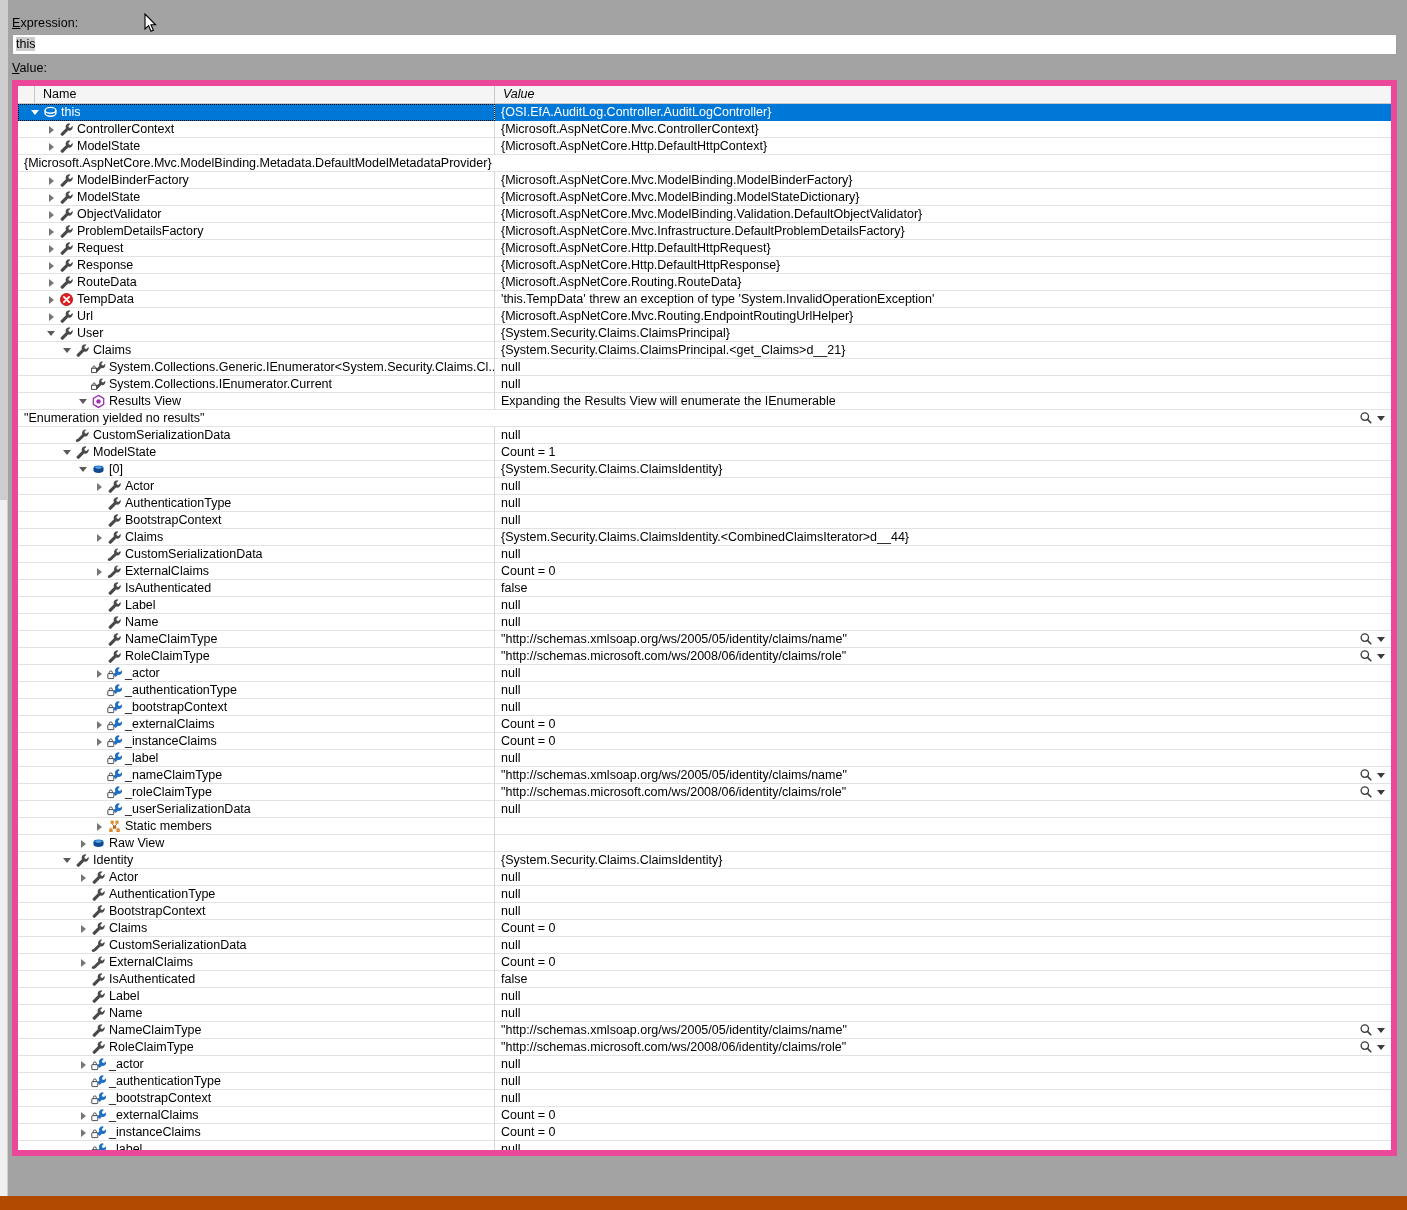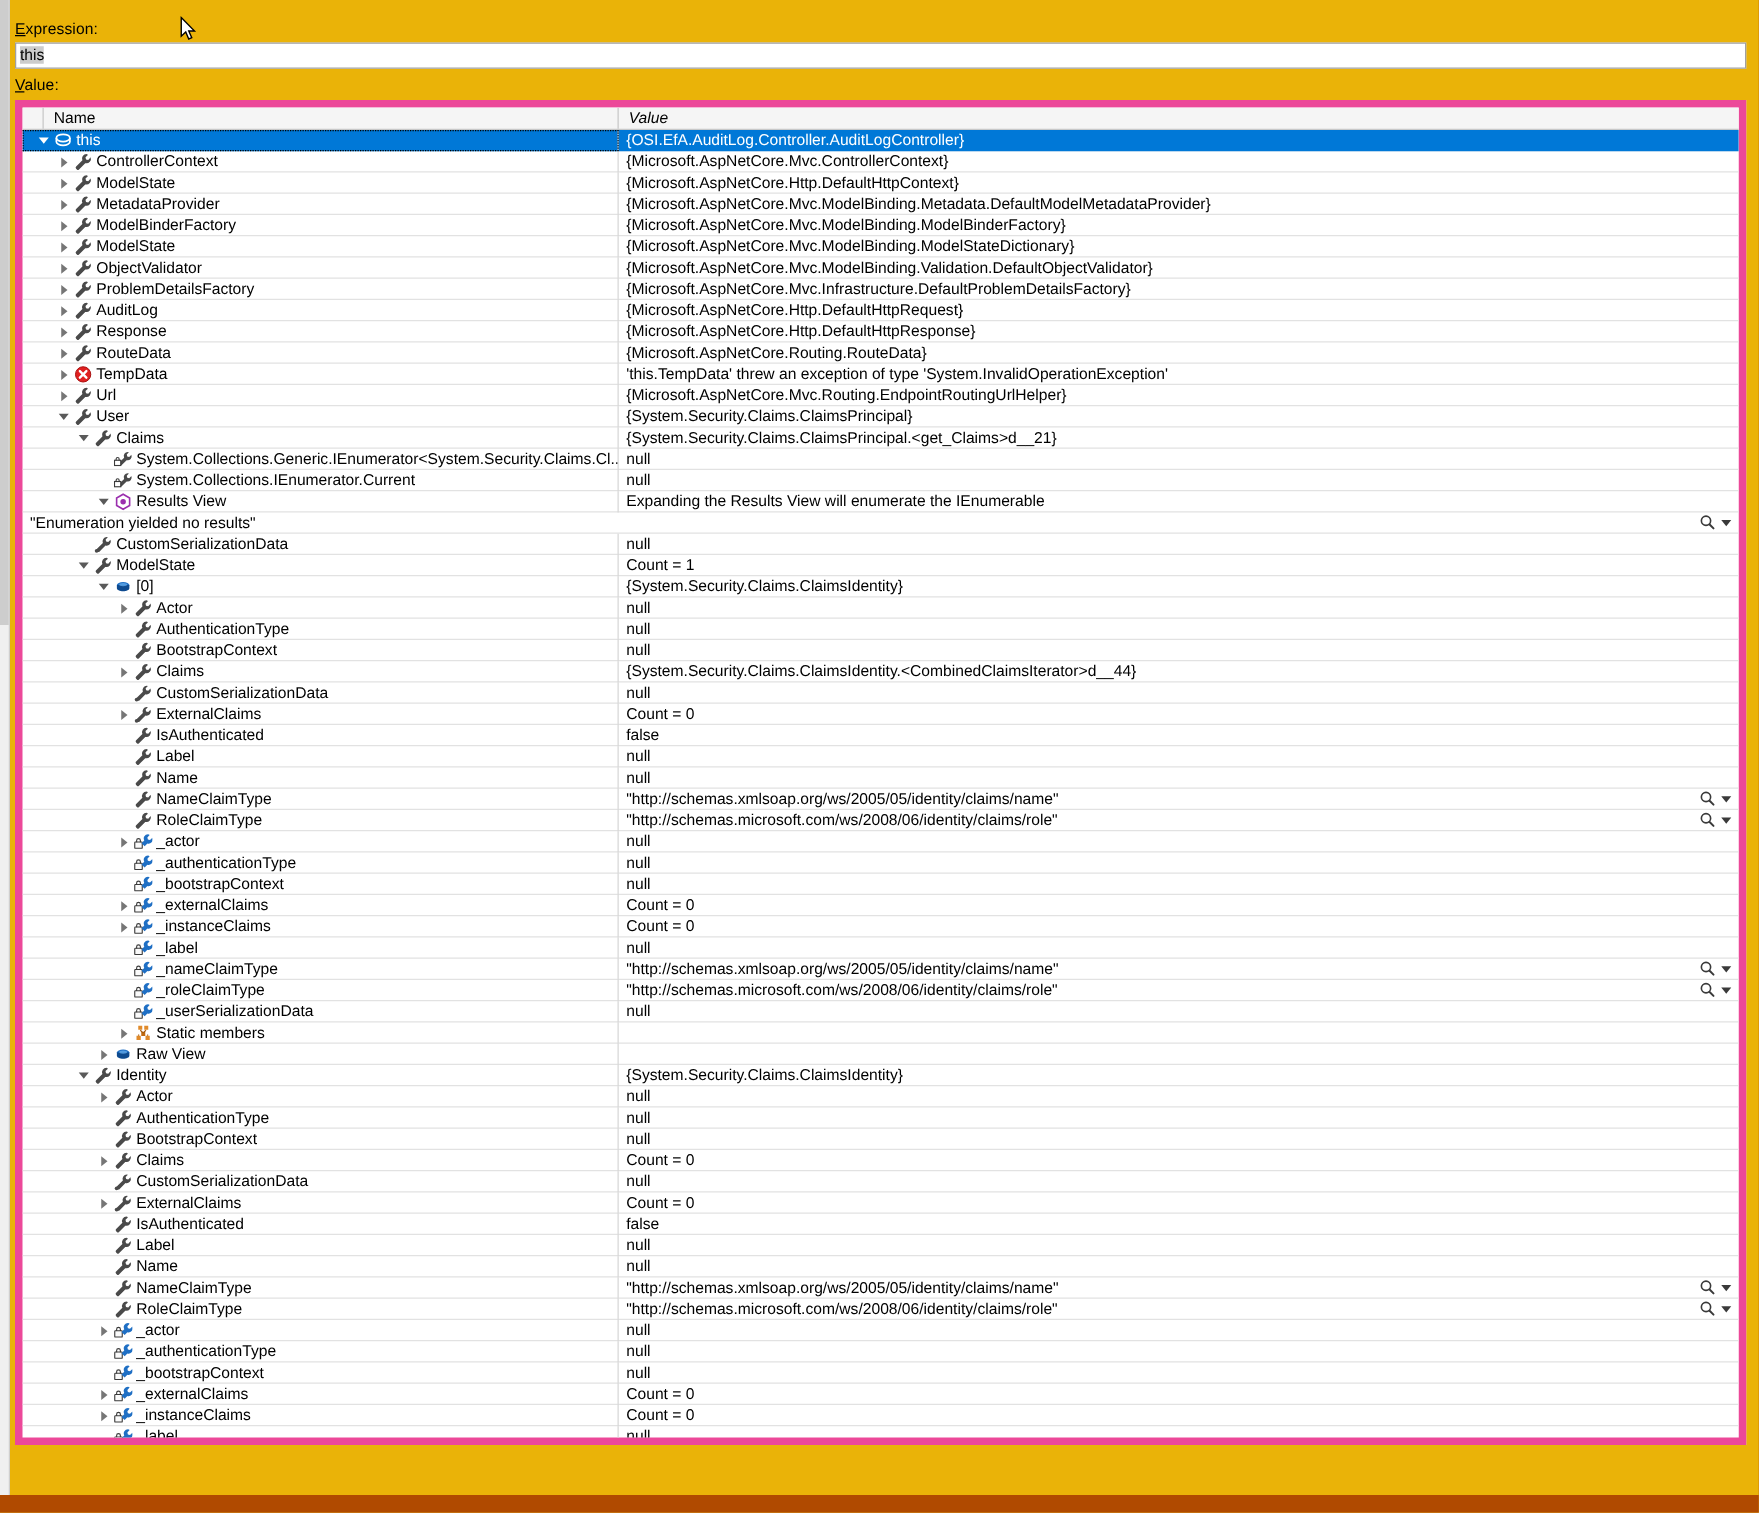--- a/index.html
+++ b/index.html
@@ -6,21 +6,21 @@
     margin: 0; padding: 0;
     width: 1407px; height: 1210px;
     background: #b04a00;
     font-family: "Liberation Sans", sans-serif;
     overflow: hidden;
   }
   #app {
     position: absolute;
     left: 0; top: 0;
     width: 1407px; height: 1210px;
-    background: #eab308;
+    background: #a3a3a3;
     box-sizing: border-box;
   }
   
   .left-frame {
     position: absolute; left: 0; top: 0; width: 7px; height: 1196px;
     background: #f0f0f0;
     border-right: 1px solid #cfcfcf;
   }
   .left-frame .thumb {
     position: absolute; left: 0; top: 0; width: 7px; height: 500px;
@@ -247,104 +247,94 @@
                 <path d="M10.2 1.2a3.6 3.6 0 0 0-3.3 5l-5 5a1.2 1.2 0 0 0 0 1.7l.6.6a1.2 1.2 0 0 0 1.7 0l5-5a3.6 3.6 0 0 0 4.3-4.8L11.6 6 9.8 5.6 9.4 3.8l1.9-1.9a3.6 3.6 0 0 0-1.1-.7z" fill="#4a4a4a"></path>
               </svg>
             </div>
             <span class="nametext">ModelState</span>
           </div>
           <div class="cell-value">
             <span class="vtext">{Microsoft.AspNetCore.Http.DefaultHttpContext}</span>
           </div>
         </div>
         <div class="row">
+          <div class="cell-value">
+            <span class="vtext">{Microsoft.AspNetCore.Mvc.ModelBinding.Metadata.DefaultModelMetadataProvider}</span>
+          </div>
+        </div>
+        <div class="row">
           <div class="cell-name">
             <div class="indent" style="width: 27px;"></div>
             <div class="twisty collapsed"></div>
             <div class="icon">
               <svg width="15" height="15" viewBox="0 0 15 15">
                 <path d="M10.2 1.2a3.6 3.6 0 0 0-3.3 5l-5 5a1.2 1.2 0 0 0 0 1.7l.6.6a1.2 1.2 0 0 0 1.7 0l5-5a3.6 3.6 0 0 0 4.3-4.8L11.6 6 9.8 5.6 9.4 3.8l1.9-1.9a3.6 3.6 0 0 0-1.1-.7z" fill="#4a4a4a"></path>
               </svg>
             </div>
-            <span class="nametext">MetadataProvider</span>
-          </div>
-          <div class="cell-value">
-            <span class="vtext">{Microsoft.AspNetCore.Mvc.ModelBinding.Metadata.DefaultModelMetadataProvider}</span>
+            <span class="nametext">ModelBinderFactory</span>
+          </div>
+          <div class="cell-value">
+            <span class="vtext">{Microsoft.AspNetCore.Mvc.ModelBinding.ModelBinderFactory}</span>
           </div>
         </div>
         <div class="row">
           <div class="cell-name">
             <div class="indent" style="width: 27px;"></div>
             <div class="twisty collapsed"></div>
             <div class="icon">
               <svg width="15" height="15" viewBox="0 0 15 15">
                 <path d="M10.2 1.2a3.6 3.6 0 0 0-3.3 5l-5 5a1.2 1.2 0 0 0 0 1.7l.6.6a1.2 1.2 0 0 0 1.7 0l5-5a3.6 3.6 0 0 0 4.3-4.8L11.6 6 9.8 5.6 9.4 3.8l1.9-1.9a3.6 3.6 0 0 0-1.1-.7z" fill="#4a4a4a"></path>
               </svg>
             </div>
-            <span class="nametext">ModelBinderFactory</span>
-          </div>
-          <div class="cell-value">
-            <span class="vtext">{Microsoft.AspNetCore.Mvc.ModelBinding.ModelBinderFactory}</span>
+            <span class="nametext">ModelState</span>
+          </div>
+          <div class="cell-value">
+            <span class="vtext">{Microsoft.AspNetCore.Mvc.ModelBinding.ModelStateDictionary}</span>
           </div>
         </div>
         <div class="row">
           <div class="cell-name">
             <div class="indent" style="width: 27px;"></div>
             <div class="twisty collapsed"></div>
             <div class="icon">
               <svg width="15" height="15" viewBox="0 0 15 15">
                 <path d="M10.2 1.2a3.6 3.6 0 0 0-3.3 5l-5 5a1.2 1.2 0 0 0 0 1.7l.6.6a1.2 1.2 0 0 0 1.7 0l5-5a3.6 3.6 0 0 0 4.3-4.8L11.6 6 9.8 5.6 9.4 3.8l1.9-1.9a3.6 3.6 0 0 0-1.1-.7z" fill="#4a4a4a"></path>
               </svg>
             </div>
-            <span class="nametext">ModelState</span>
-          </div>
-          <div class="cell-value">
-            <span class="vtext">{Microsoft.AspNetCore.Mvc.ModelBinding.ModelStateDictionary}</span>
+            <span class="nametext">ObjectValidator</span>
+          </div>
+          <div class="cell-value">
+            <span class="vtext">{Microsoft.AspNetCore.Mvc.ModelBinding.Validation.DefaultObjectValidator}</span>
           </div>
         </div>
         <div class="row">
           <div class="cell-name">
             <div class="indent" style="width: 27px;"></div>
             <div class="twisty collapsed"></div>
             <div class="icon">
               <svg width="15" height="15" viewBox="0 0 15 15">
                 <path d="M10.2 1.2a3.6 3.6 0 0 0-3.3 5l-5 5a1.2 1.2 0 0 0 0 1.7l.6.6a1.2 1.2 0 0 0 1.7 0l5-5a3.6 3.6 0 0 0 4.3-4.8L11.6 6 9.8 5.6 9.4 3.8l1.9-1.9a3.6 3.6 0 0 0-1.1-.7z" fill="#4a4a4a"></path>
               </svg>
             </div>
-            <span class="nametext">ObjectValidator</span>
-          </div>
-          <div class="cell-value">
-            <span class="vtext">{Microsoft.AspNetCore.Mvc.ModelBinding.Validation.DefaultObjectValidator}</span>
+            <span class="nametext">ProblemDetailsFactory</span>
+          </div>
+          <div class="cell-value">
+            <span class="vtext">{Microsoft.AspNetCore.Mvc.Infrastructure.DefaultProblemDetailsFactory}</span>
           </div>
         </div>
         <div class="row">
           <div class="cell-name">
             <div class="indent" style="width: 27px;"></div>
             <div class="twisty collapsed"></div>
             <div class="icon">
               <svg width="15" height="15" viewBox="0 0 15 15">
                 <path d="M10.2 1.2a3.6 3.6 0 0 0-3.3 5l-5 5a1.2 1.2 0 0 0 0 1.7l.6.6a1.2 1.2 0 0 0 1.7 0l5-5a3.6 3.6 0 0 0 4.3-4.8L11.6 6 9.8 5.6 9.4 3.8l1.9-1.9a3.6 3.6 0 0 0-1.1-.7z" fill="#4a4a4a"></path>
               </svg>
             </div>
-            <span class="nametext">ProblemDetailsFactory</span>
-          </div>
-          <div class="cell-value">
-            <span class="vtext">{Microsoft.AspNetCore.Mvc.Infrastructure.DefaultProblemDetailsFactory}</span>
-          </div>
-        </div>
-        <div class="row">
-          <div class="cell-name">
-            <div class="indent" style="width: 27px;"></div>
-            <div class="twisty collapsed"></div>
-            <div class="icon">
-              <svg width="15" height="15" viewBox="0 0 15 15">
-                <path d="M10.2 1.2a3.6 3.6 0 0 0-3.3 5l-5 5a1.2 1.2 0 0 0 0 1.7l.6.6a1.2 1.2 0 0 0 1.7 0l5-5a3.6 3.6 0 0 0 4.3-4.8L11.6 6 9.8 5.6 9.4 3.8l1.9-1.9a3.6 3.6 0 0 0-1.1-.7z" fill="#4a4a4a"></path>
-              </svg>
-            </div>
-            <span class="nametext">AuditLog</span>
+            <span class="nametext">Request</span>
           </div>
           <div class="cell-value">
             <span class="vtext">{Microsoft.AspNetCore.Http.DefaultHttpRequest}</span>
           </div>
         </div>
         <div class="row">
           <div class="cell-name">
             <div class="indent" style="width: 27px;"></div>
             <div class="twisty collapsed"></div>
             <div class="icon">

